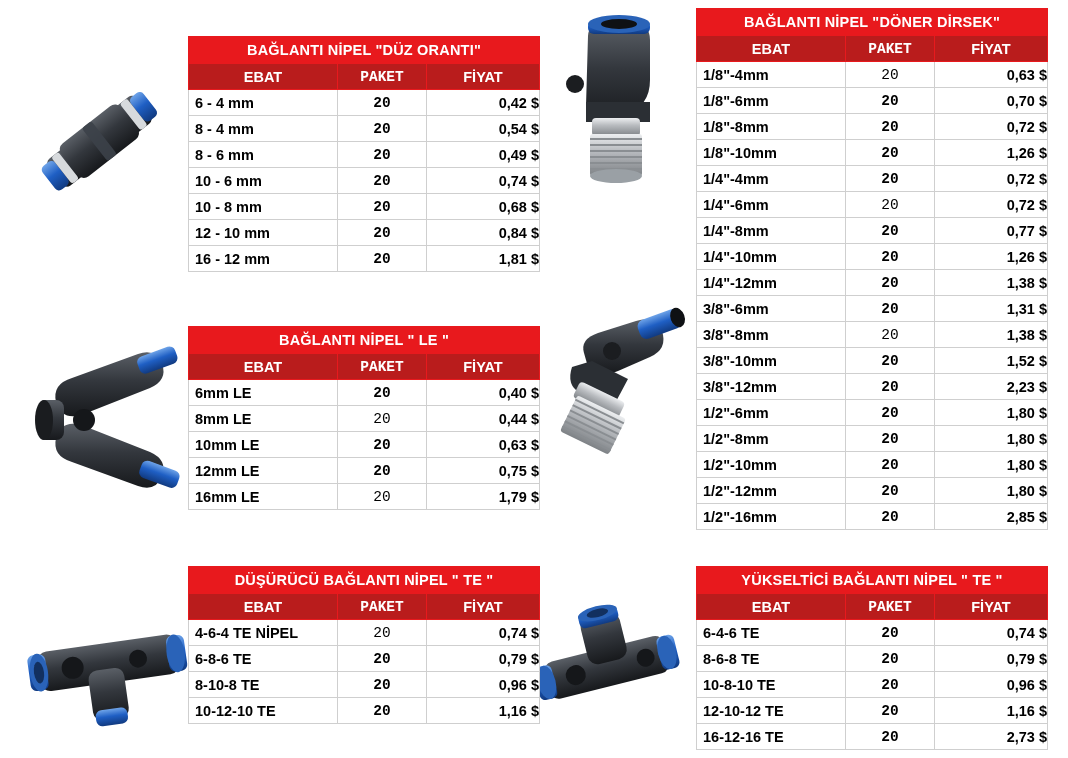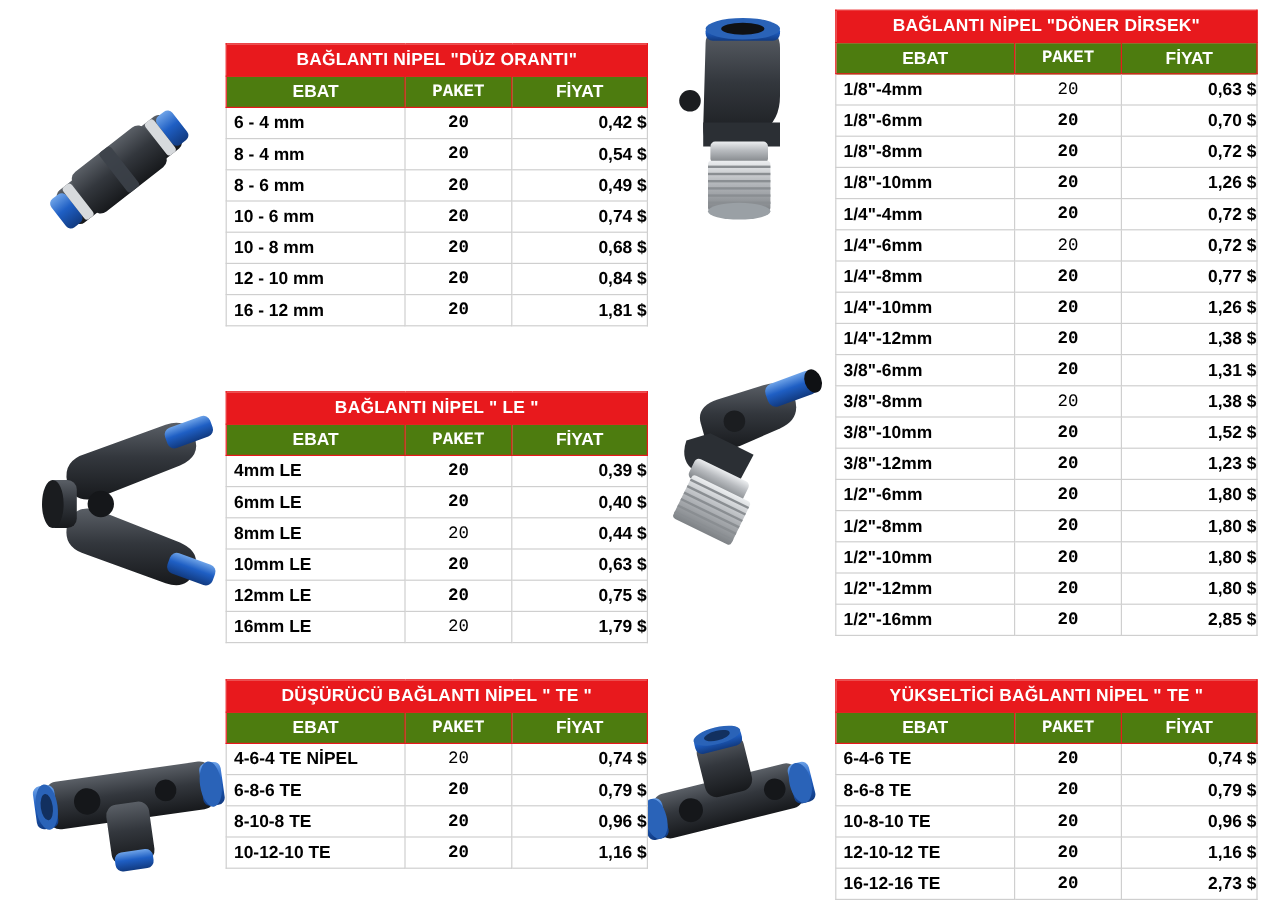--- a/index.html
+++ b/index.html
@@ -40,21 +40,21 @@
   .pricetable .title-cell {
     background: #e8191d;
     color: #ffffff;
     font-weight: bold;
     font-size: 14.5px;
     letter-spacing: 0.2px;
     border: 1px solid #e8191d;
     height: 26px;
   }
   .pricetable .hdr-cell {
-    background: #4d7c0f;
+    background: #b91c1c;
     color: #ffffff;
     font-weight: bold;
     font-size: 14.5px;
     border: 1px solid #e8191d;
     height: 25px;
   }
   .pricetable td.size {
     text-align: left;
     padding-left: 6px;
     font-weight: bold;
@@ -273,25 +273,20 @@
         <th class="title-cell" colspan="3">BAĞLANTI NİPEL  " LE "</th>
       </tr>
       <tr>
         <th class="hdr-cell col-size">EBAT</th>
         <th class="hdr-cell col-pkg">PAKET</th>
         <th class="hdr-cell col-price">FİYAT</th>
       </tr>
     </thead>
     <tbody>
         <tr>
-          <td class="size col-size">4mm LE</td>
-          <td class="pkg col-pkg b">20</td>
-          <td class="price col-price b">0,39 $</td>
-        </tr>
-        <tr>
           <td class="size col-size">6mm LE</td>
           <td class="pkg col-pkg b">20</td>
           <td class="price col-price b">0,40 $</td>
         </tr>
         <tr>
           <td class="size col-size">8mm LE</td>
           <td class="pkg col-pkg n">20</td>
           <td class="price col-price b">0,44 $</td>
         </tr>
         <tr>
@@ -415,21 +410,21 @@
           <td class="price col-price b">1,38 $</td>
         </tr>
         <tr>
           <td class="size col-size">3/8"-10mm</td>
           <td class="pkg col-pkg b">20</td>
           <td class="price col-price b">1,52 $</td>
         </tr>
         <tr>
           <td class="size col-size">3/8"-12mm</td>
           <td class="pkg col-pkg b">20</td>
-          <td class="price col-price b">1,23 $</td>
+          <td class="price col-price b">2,23 $</td>
         </tr>
         <tr>
           <td class="size col-size">1/2"-6mm</td>
           <td class="pkg col-pkg b">20</td>
           <td class="price col-price b">1,80 $</td>
         </tr>
         <tr>
           <td class="size col-size">1/2"-8mm</td>
           <td class="pkg col-pkg b">20</td>
           <td class="price col-price b">1,80 $</td>

